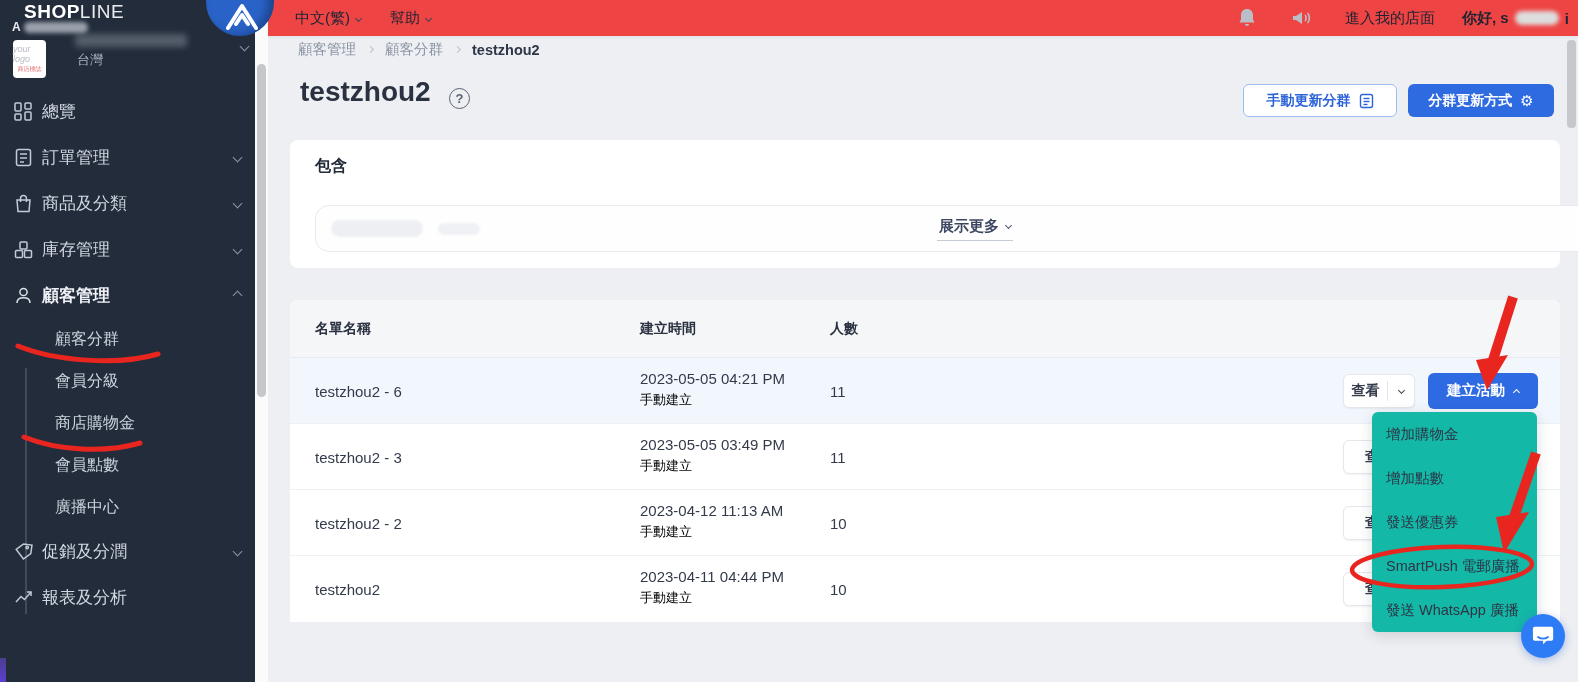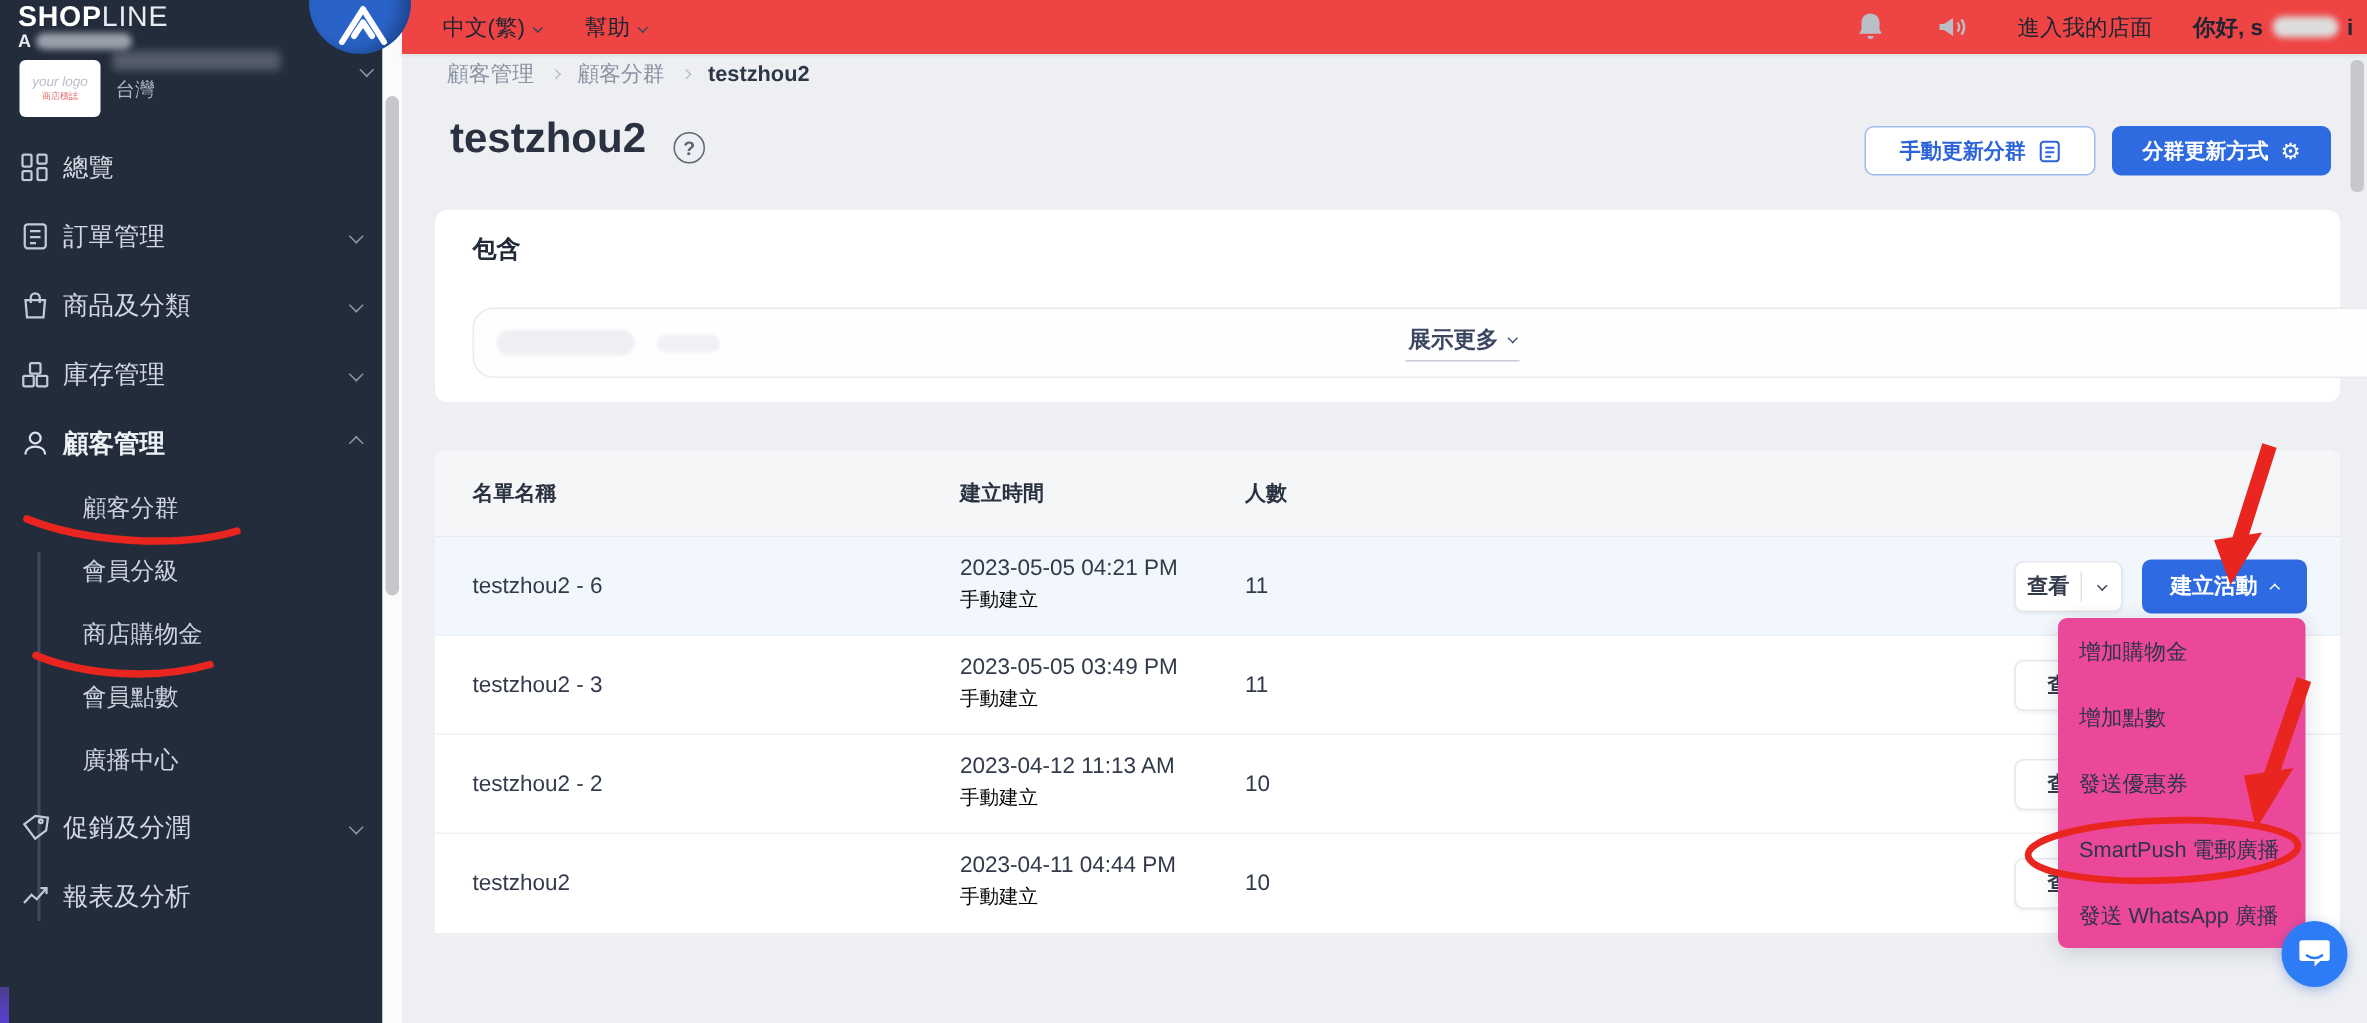--- a/index.html
+++ b/index.html
@@ -6,25 +6,25 @@
   body { font-family:"Liberation Sans","DejaVu Sans",sans-serif; background:#d8dadd; }
   #canvas { position:relative; width:1578px; height:682px; background:#edeff2; overflow:hidden; }
 
   
   .sidebar { position:absolute; left:0; top:0; width:255px; height:682px; background:#232c3b; z-index:4; }
   .side-gutter { position:absolute; left:255px; top:0; width:13px; height:682px; background:#fbfbfc; z-index:5; }
   .side-thumb { position:absolute; left:2px; top:64px; width:9px; height:333px; background:#c5c7ca; border-radius:5px; }
   .logo-circle { position:absolute; left:206px; top:-32px; width:68px; height:68px; border-radius:50%;
                  background:#2a63c8; z-index:7; box-shadow:inset -6px 0 10px rgba(10,30,70,.45); }
   .brand { position:absolute; left:12px; top:1px; color:#fff; font-size:19px; letter-spacing:.5px; z-index:8; }
-  .brand b { font-weight:800; } .brand span.lt { font-weight:300; color:#e8ebef; }
+  .brand b { font-weight:800;margin-left:12px; } .brand span.lt { font-weight:300; color:#e8ebef; }
   .app-row { position:absolute; left:12px; top:20px; display:flex; align-items:center; gap:3px; z-index:8; }
   .app-row .a { color:#e8ebef; font-size:12px; font-weight:700; }
   .blur-pill { width:64px; height:11px; background:#99a0ab; border-radius:6px; filter:blur(2px); }
-  .store-logo { position:absolute; left:13px; top:40px; width:54px; height:38px; background:#fff; border-radius:4px;
+  .store-logo { position:absolute; left:13px; top:40px; width:33px; height:38px; background:#fff; border-radius:4px;
                 display:flex; flex-direction:column; align-items:center; justify-content:center; gap:1px; }
   .store-logo .yl { font-size:9px; color:#b8bdc6; font-style:italic; }
   .store-logo .sub { font-size:6px; color:#e06a6a; }
   .store-name-blur { position:absolute; left:75px; top:34px; width:112px; height:13px; background:#555d6a; border-radius:3px; filter:blur(3px); }
   .store-region { position:absolute; left:77px; top:51px; font-size:13px; color:#aeb6c2; }
   .store-chev { position:absolute; left:241px; top:43px; }
 
   .nav { position:absolute; left:0; top:88px; width:255px; }
   .nav-row { position:relative; height:46px; display:flex; align-items:center; padding-left:14px; color:#d2d8e1; font-size:17px; }
   .nav-row .ic { width:19px; height:19px; margin-right:9px; flex:0 0 auto; }
@@ -90,21 +90,21 @@
               border:1px solid #e4e7eb; border-radius:6px; display:flex; align-items:center; box-shadow:0 1px 2px rgba(30,40,60,.06);
               font-size:14px; font-weight:700; color:#343c4c; z-index:2; }
   .view-btn .lbl { flex:1; text-align:center; }
   .view-btn .dv { width:1px; height:20px; background:#e0e3e8; }
   .view-btn .cvbox { width:26px; display:flex; justify-content:center; }
   .create-btn { position:absolute; left:1138px; top:50%; transform:translateY(-50%); width:110px; height:36px; background:#2e6ae1;
                 border-radius:6px; display:flex; align-items:center; justify-content:center; gap:9px; color:#fff; font-size:14.5px;
                 font-weight:700; z-index:2; }
 
   
-  .dropdown { position:absolute; left:1372px; top:412px; width:165px; height:220px; background:#ec4899; border-radius:6px;
+  .dropdown { position:absolute; left:1372px; top:412px; width:165px; height:220px; background:#14b8a6; border-radius:6px;
               box-shadow:0 3px 14px rgba(30,40,60,.16); z-index:20; padding:0; }
   .dd-item { height:44px; display:flex; align-items:center; padding-left:14px; font-size:14.5px; color:#2d3546; }
 
   
   .page-thumb { position:absolute; left:1567px; top:40px; width:9px; height:88px; background:#c6c8cb; border-radius:4px; z-index:7; }
   .chat-fab { position:absolute; left:1521px; top:614px; width:44px; height:44px; border-radius:50%; background:#2e7cf5; z-index:60;
               display:flex; align-items:center; justify-content:center; box-shadow:0 2px 8px rgba(30,80,200,.35); }
   .annot { position:absolute; left:0; top:0; width:1578px; height:682px; z-index:50; pointer-events:none; }
   .greet-blur { width:44px; height:14px; background:#dddddd; border-radius:7px; filter:blur(2px); }
 </style>

